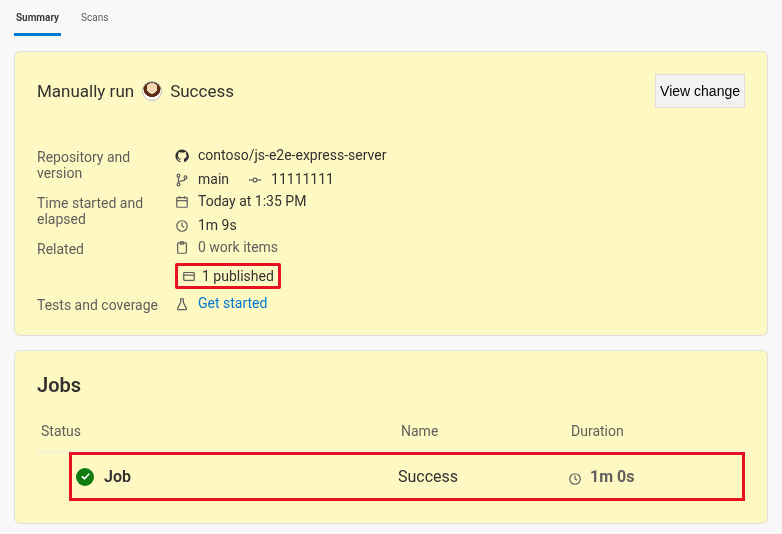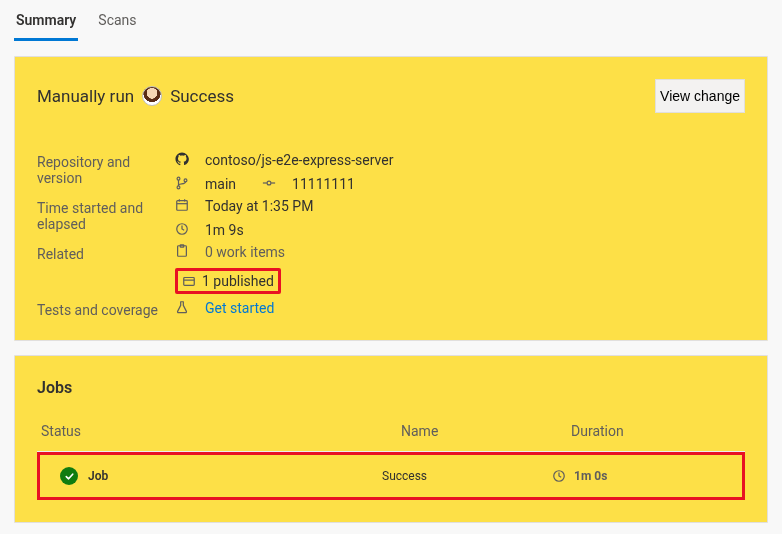--- a/index.html
+++ b/index.html
@@ -11,34 +11,34 @@
     width: 782px;
   }
   .tabs {
     display: flex;
     padding: 0 14px;
     gap: 18px;
     border-bottom: 1px solid transparent;
   }
   .tab {
     padding: 12px 2px 10px;
-    font-size: 14px;
+    font-size: 10px;
     cursor: pointer;
     color: #605e5c;
     border-bottom: 3px solid transparent;
   }
   .tab.active {
     font-weight: 600;
     color: #323130;
     border-bottom: 3px solid #0078d4;
   }
   .card {
-    background: #fde047;
+    background: #fef9c3;
     border: 1px solid #e1dfdd;
-    border-radius: 1px;
+    border-radius: 6px;
     margin: 14px;
     padding: 22px 22px;
   }
   .card-header {
     display: flex;
     align-items: center;
     justify-content: space-between;
     margin-bottom: 22px;
   }
   .run-title {
@@ -69,43 +69,44 @@
     column-gap: 8px;
     align-items: start;
     margin-top: 39px;
   }
   .label {
     color: #605e5c;
     font-size: 14px;
     padding-top: 2px;
   }
   .values { display: flex; flex-direction: column; gap: 8px; }
-  .valrow { display: flex; align-items: flex-start; gap: 16px; color: #323130; font-size: 14px; }
+  .valrow { display: flex; align-items: flex-end; gap: 9px; color: #323130; font-size: 14px; }
   .ico { width: 14px; height: 14px; flex: 0 0 14px; display: inline-flex; align-items: center; justify-content: center; }
   .ico svg { width: 14px; height: 14px; stroke: #605e5c; fill: none; stroke-width: 1.4; }
   .dim { color: #605e5c; }
   .link { color: #0078d4; cursor: pointer; }
   .highlight-red { border: 3px solid #e81123; padding: 2px 4px; border-radius: 2px; display: inline-flex; align-items: center; gap: 6px; }
   .highlight-red-row { border: 3px solid #e81123; }
 
-  .jobs-title { font-size: 16px; font-weight: 600; margin-bottom: 20px; }
+  .jobs-title { font-size: 20px; font-weight: 600; margin-bottom: 20px; }
   .jobs-header, .jobs-row {
     display: grid;
     grid-template-columns: 1fr 170px 170px;
     align-items: center;
   }
   .jobs-header {
     color: #605e5c;
     font-size: 14px;
     padding: 6px 4px 12px;
     border-bottom: 1px solid #ededed;
   }
   .jobs-row {
-    padding: 12px 20px;
-    font-size: 12px;
+    padding: 12px 4px;
+    font-size: 16px;
+    margin-left: 32px;
   }
   .job-name { display: flex; align-items: center; gap: 10px; font-weight: 600; }
   .status-circle {
     width: 18px; height: 18px; border-radius: 50%;
     background: #107c10; display: inline-flex; align-items: center; justify-content: center; flex: 0 0 18px;
   }
   .status-circle svg { width: 11px; height: 11px; }
   .dur-cell { display: flex; align-items: flex-end; gap: 8px; color: #605e5c; font-weight: bold; }
 </style>
 </head>

